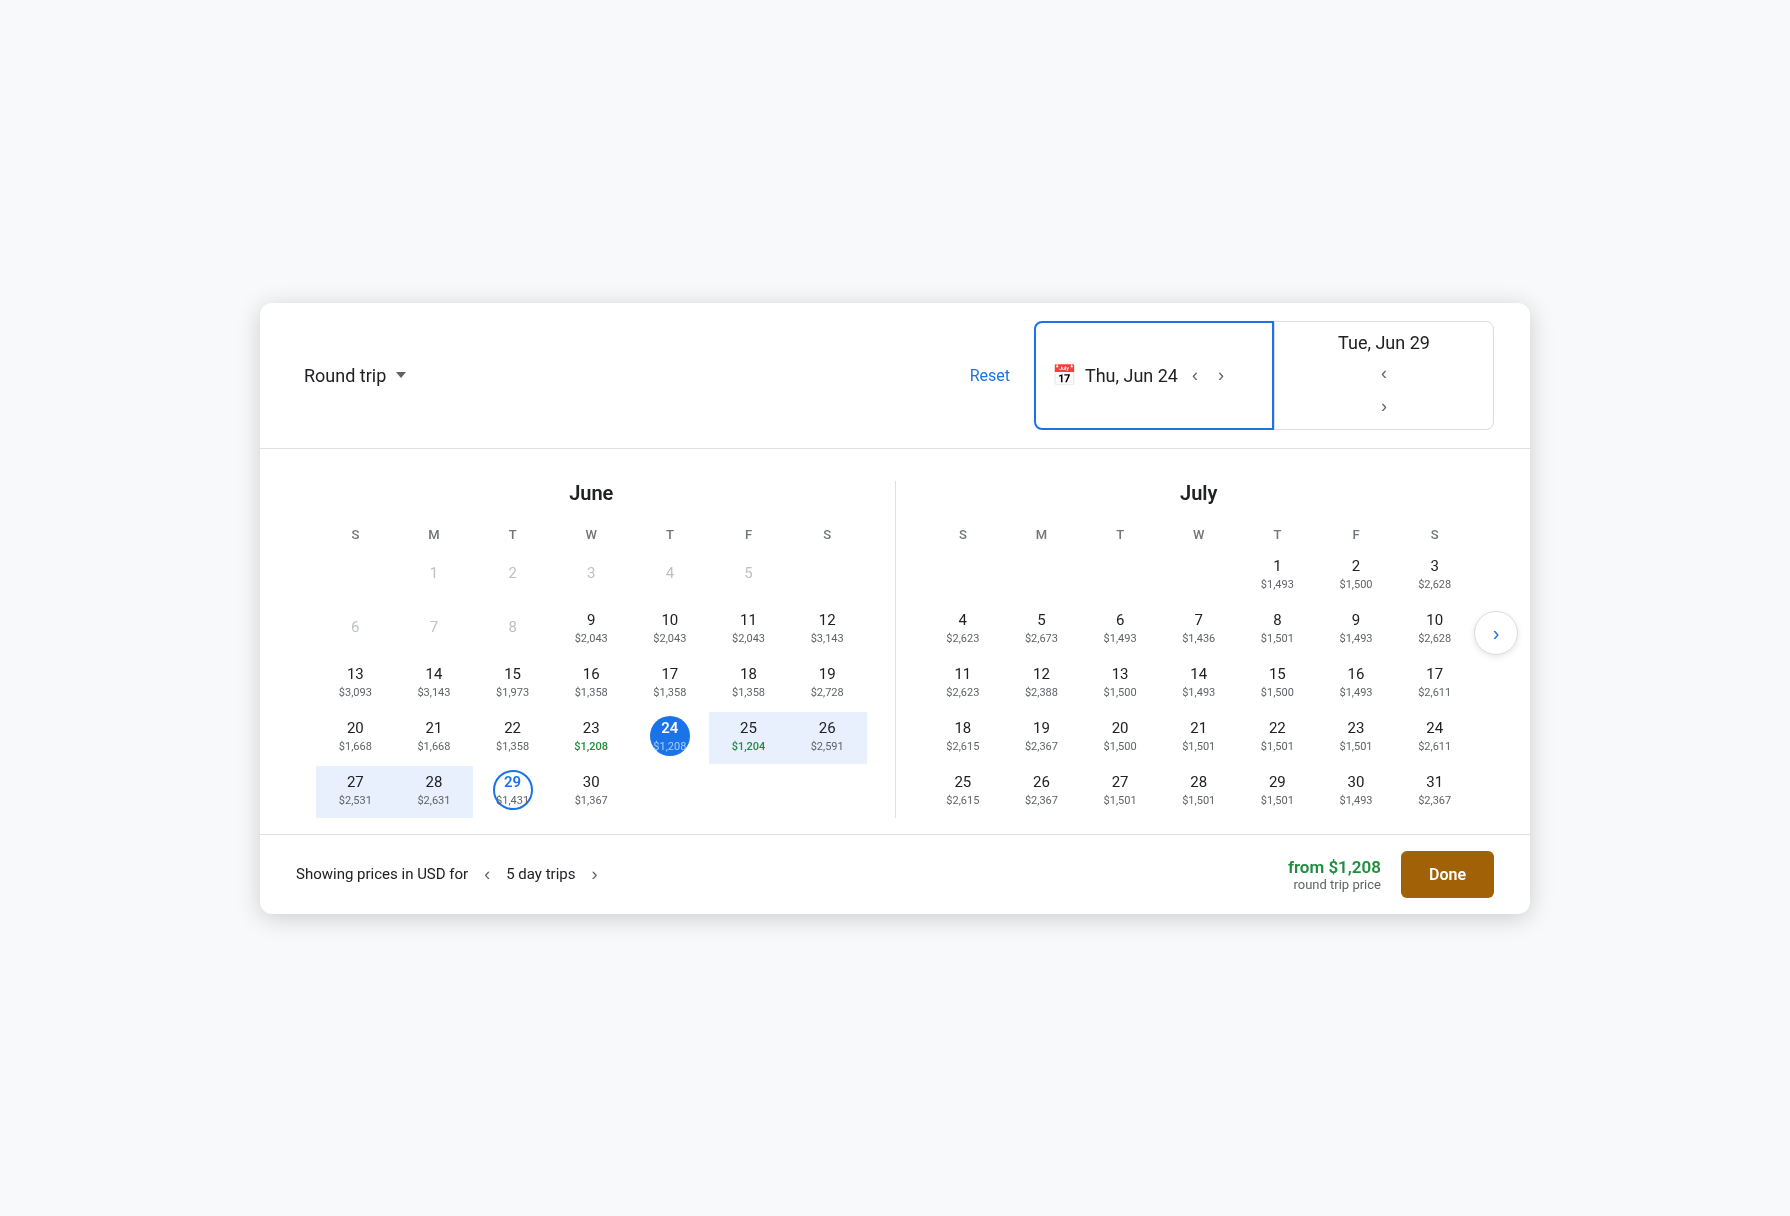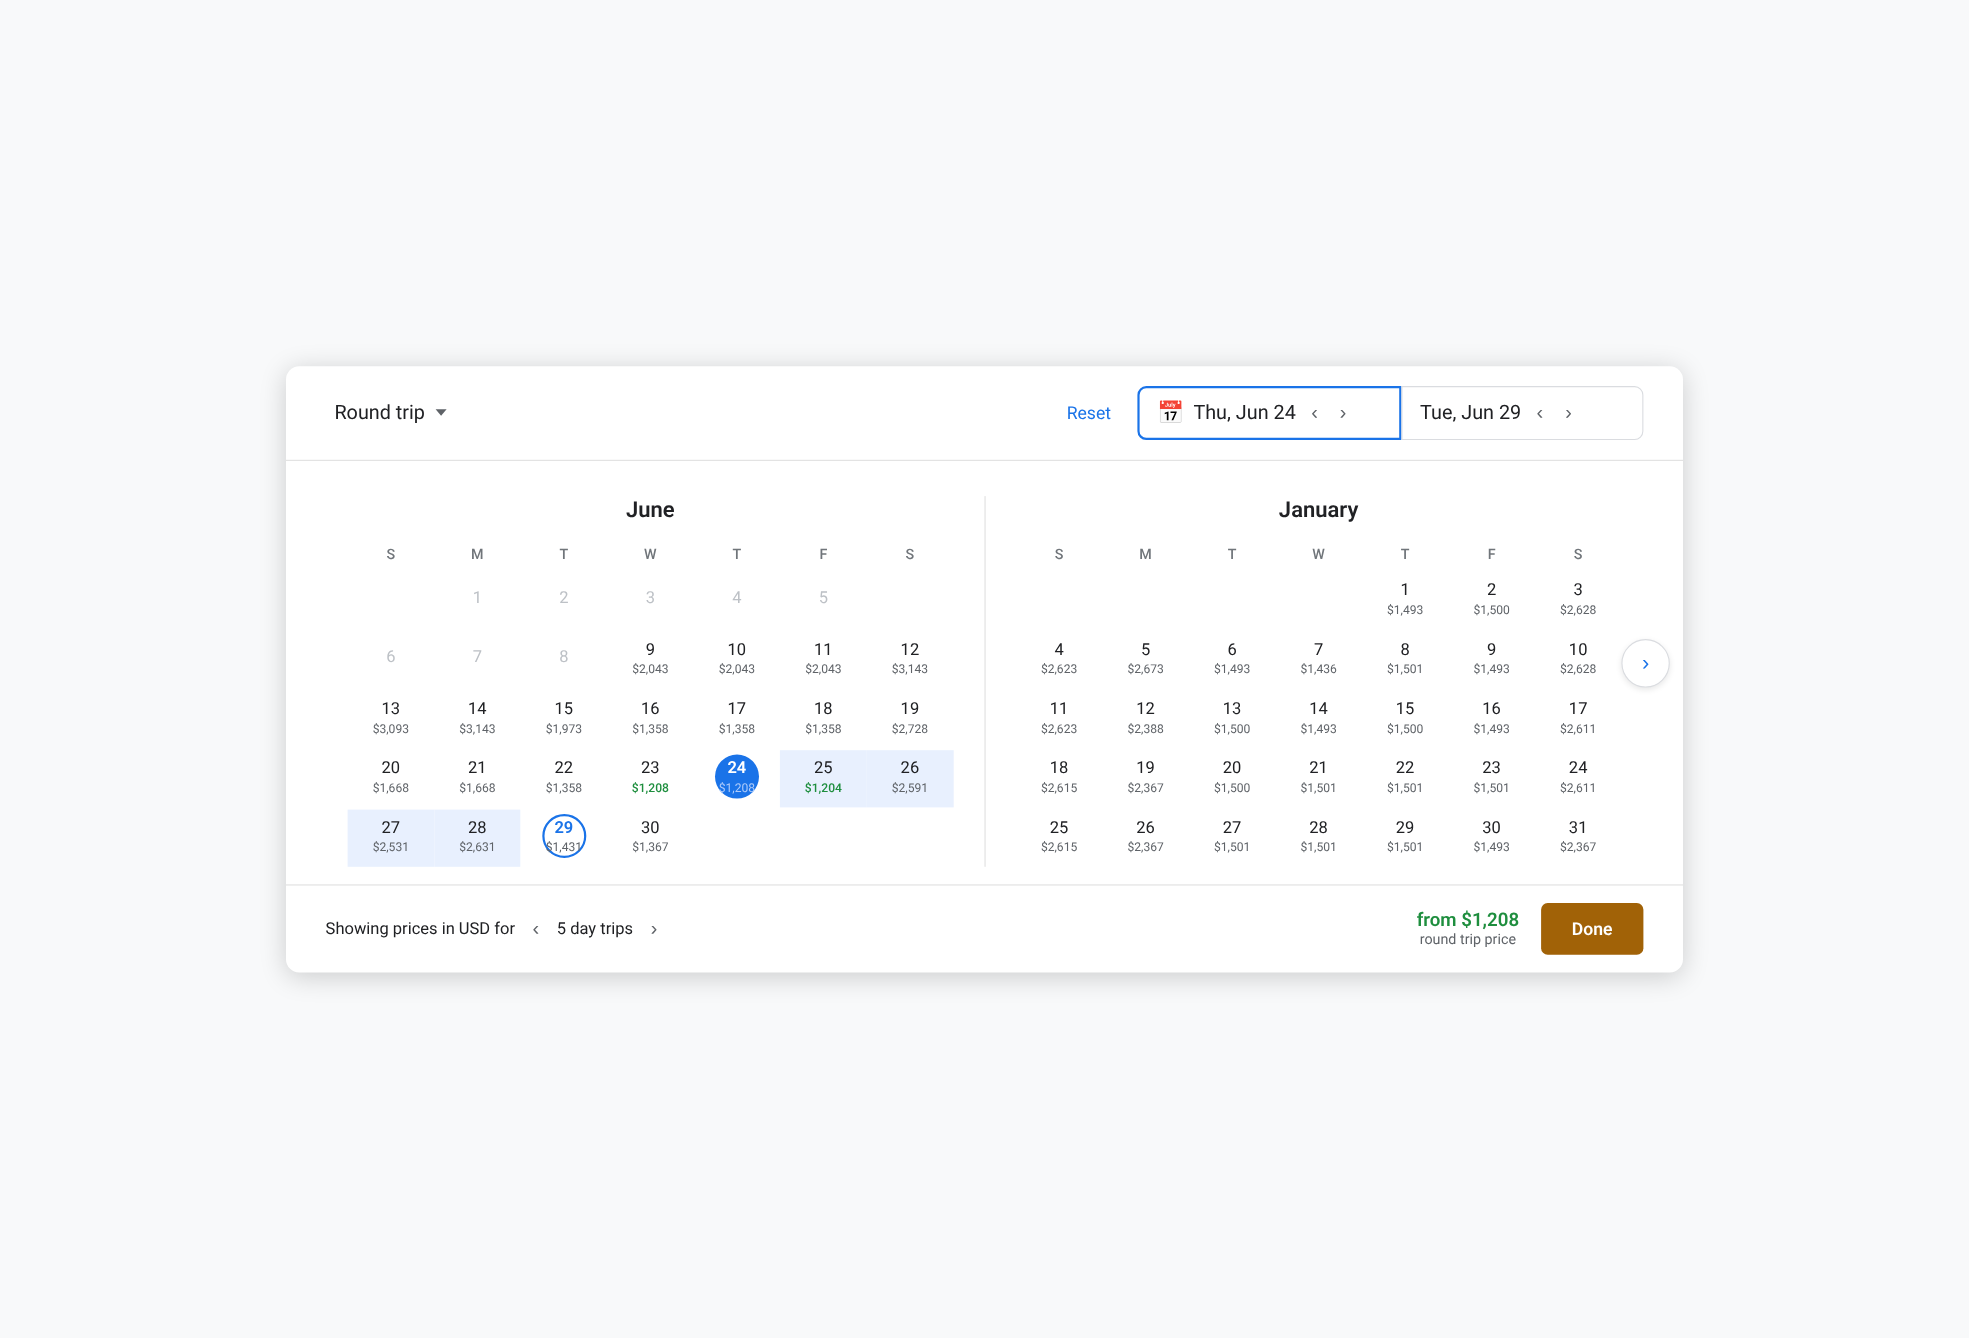--- a/index.html
+++ b/index.html
@@ -75,20 +75,21 @@
       min-width: 240px;
       background: #fff;
       cursor: pointer;
     }
     .date-picker-box.secondary {
       border: 1.5px solid #dadce0;
       border-left: none;
       border-radius: 0 8px 8px 0;
       border: 1.5px solid #dadce0;
       min-width: 220px;
+      flex-direction: column;
     }
     .date-picker-box.primary {
       border-radius: 8px 0 0 8px;
     }
     .cal-icon {
       font-size: 20px;
       color: #5f6368;
     }
     .nav-arrow {
       background: none;
@@ -270,21 +271,21 @@
       color: #5f6368;
       cursor: pointer;
       padding: 2px 8px;
     }
     .trip-days {
       font-size: 15px;
       color: #202124;
     }
     .footer-spacer { flex: 1; }
     .price-info {
-      text-align: center;
+      text-align: right;
       margin-right: 20px;
     }
     .from-price {
       font-size: 17px;
       color: #1e8e3e;
       font-weight: 600;
     }
     .round-trip-label {
       font-size: 13px;
       color: #5f6368;
@@ -531,21 +532,21 @@
                 <div class="cal-day empty"></div>
                 <div class="cal-day empty"></div>
               </div>
             </div>
         </div>
       </div>
 
       <div class="month-divider"></div>
 
       <div class="calendar-month">
-        <div class="month-title">January</div>
+        <div class="month-title">July</div>
         <div class="cal-grid">
           <div class="day-headers">
             <div class="day-header">S</div>
             <div class="day-header">M</div>
             <div class="day-header">T</div>
             <div class="day-header">W</div>
             <div class="day-header">T</div>
             <div class="day-header">F</div>
             <div class="day-header">S</div>
           </div>

